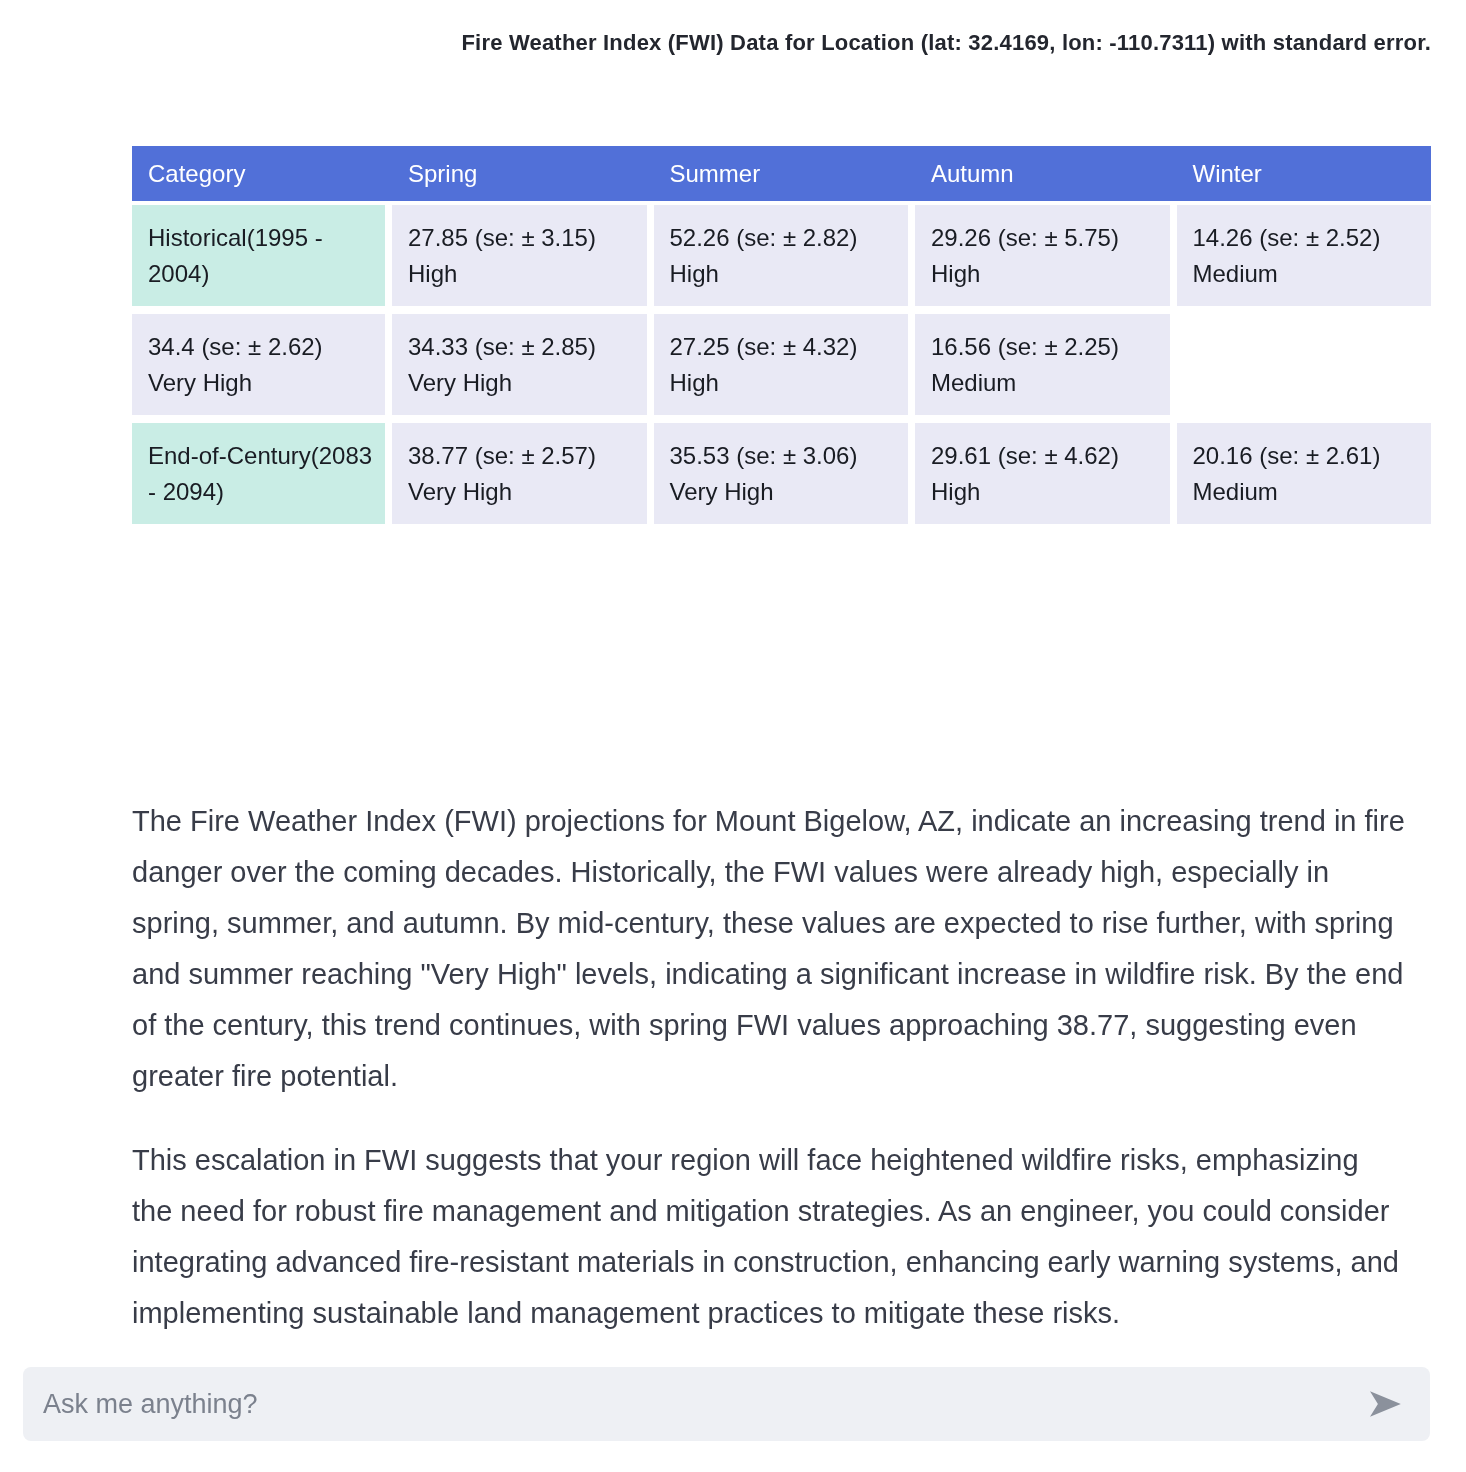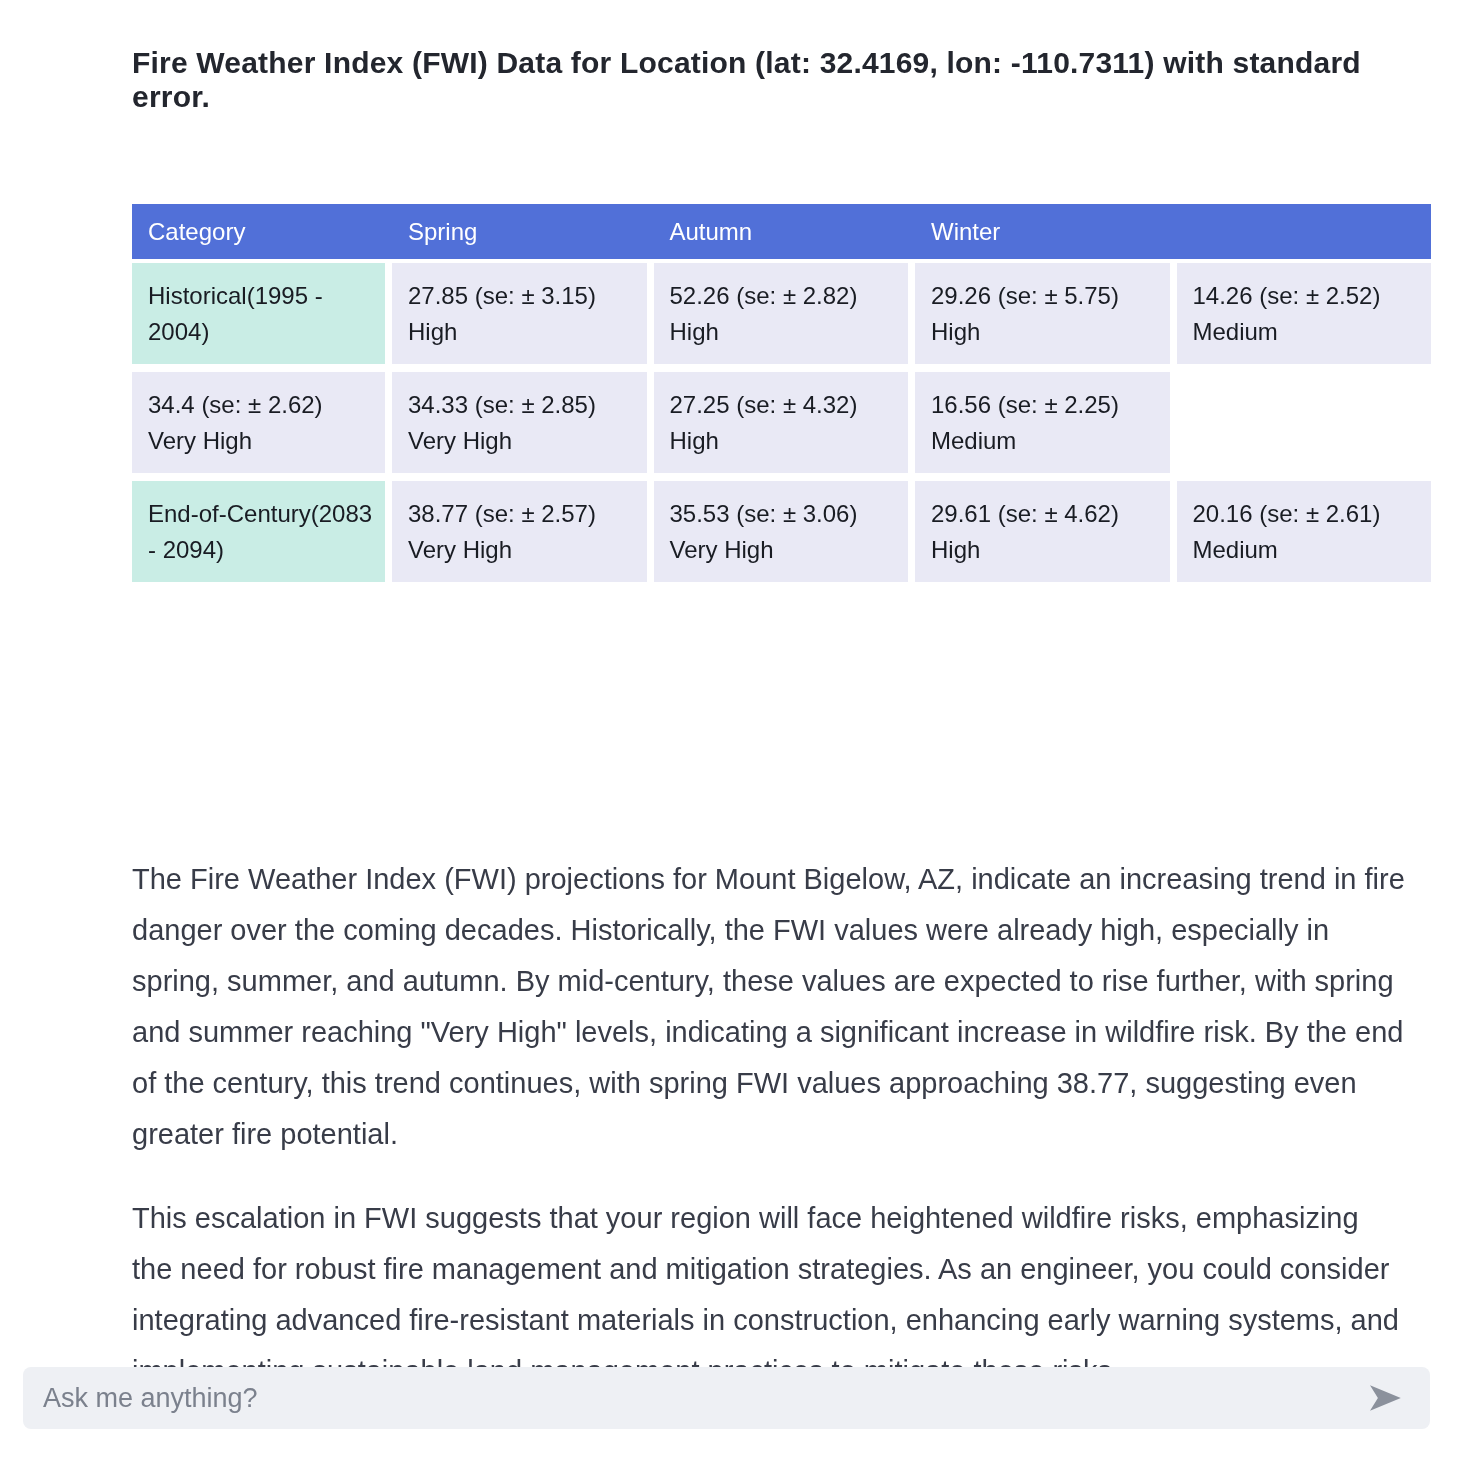--- a/index.html
+++ b/index.html
@@ -7,23 +7,23 @@
   body {
     width: 1466px; height: 1472px;
     position: relative; overflow: hidden;
     background: #ffffff;
     font-family: "Liberation Sans", "DejaVu Sans", sans-serif;
     color: #31333f;
   }
   .content { position: absolute; left: 132px; top: 0; width: 1299px; }
 
   .title {
-    margin: 0; padding-top: 46px;
-    text-align: left;
-    font-size: 30px; font-weight: 700; color: #23262e;
+    margin: 0; padding-top: 30px;
+    text-align: right;
+    font-size: 22px; font-weight: 700; color: #23262e;
     letter-spacing: 0.2px;
   }
 
   
   .table-wrap { margin-top: 90px; width: 1299px; }
   .thead, .tr {
     display: grid;
     grid-template-columns: 253px 1fr 1fr 1fr 1fr;
     column-gap: 7px;
   }
@@ -50,21 +50,21 @@
   .answer p {
     margin: 0 0 33px 0;
     font-size: 29px; line-height: 51px;
     color: #383c48;
   }
   .answer p:last-child { margin-bottom: 0; }
 
   
   .chatbar {
     position: absolute; left: 23px; top: 1367px;
-    width: 1407px; height: 62px;
+    width: 1407px; height: 74px;
     background: var(--input-bar-bg, #eef0f4);
     border-radius: 8px;
     display: flex; align-items: center;
   }
   .chatbar input {
     flex: 1; height: 100%;
     background: transparent; border: none; outline: none;
     padding: 0 20px;
     font-family: "Liberation Sans", "DejaVu Sans", sans-serif;
     font-size: 27px; color: #31333f;
@@ -80,20 +80,21 @@
 </head>
 <body>
 
 <div class="content">
   <h1 class="title">Fire Weather Index (FWI) Data for Location (lat: 32.4169, lon: -110.7311) with standard error.</h1>
 
   <div class="table-wrap">
     <div class="thead">
       <div class="th">Category</div>
       <div class="th">Spring</div>
+      <div class="th">Summer</div>
       <div class="th">Autumn</div>
       <div class="th">Winter</div>
     </div>
     <div class="tbody" id="tbody">
         <div class="tr">
           <div class="td cat">Historical(1995 - 2004)</div>
           <div class="td">
             <div>27.85 (se: ± 3.15)</div>
             <div>High</div>
           </div>

